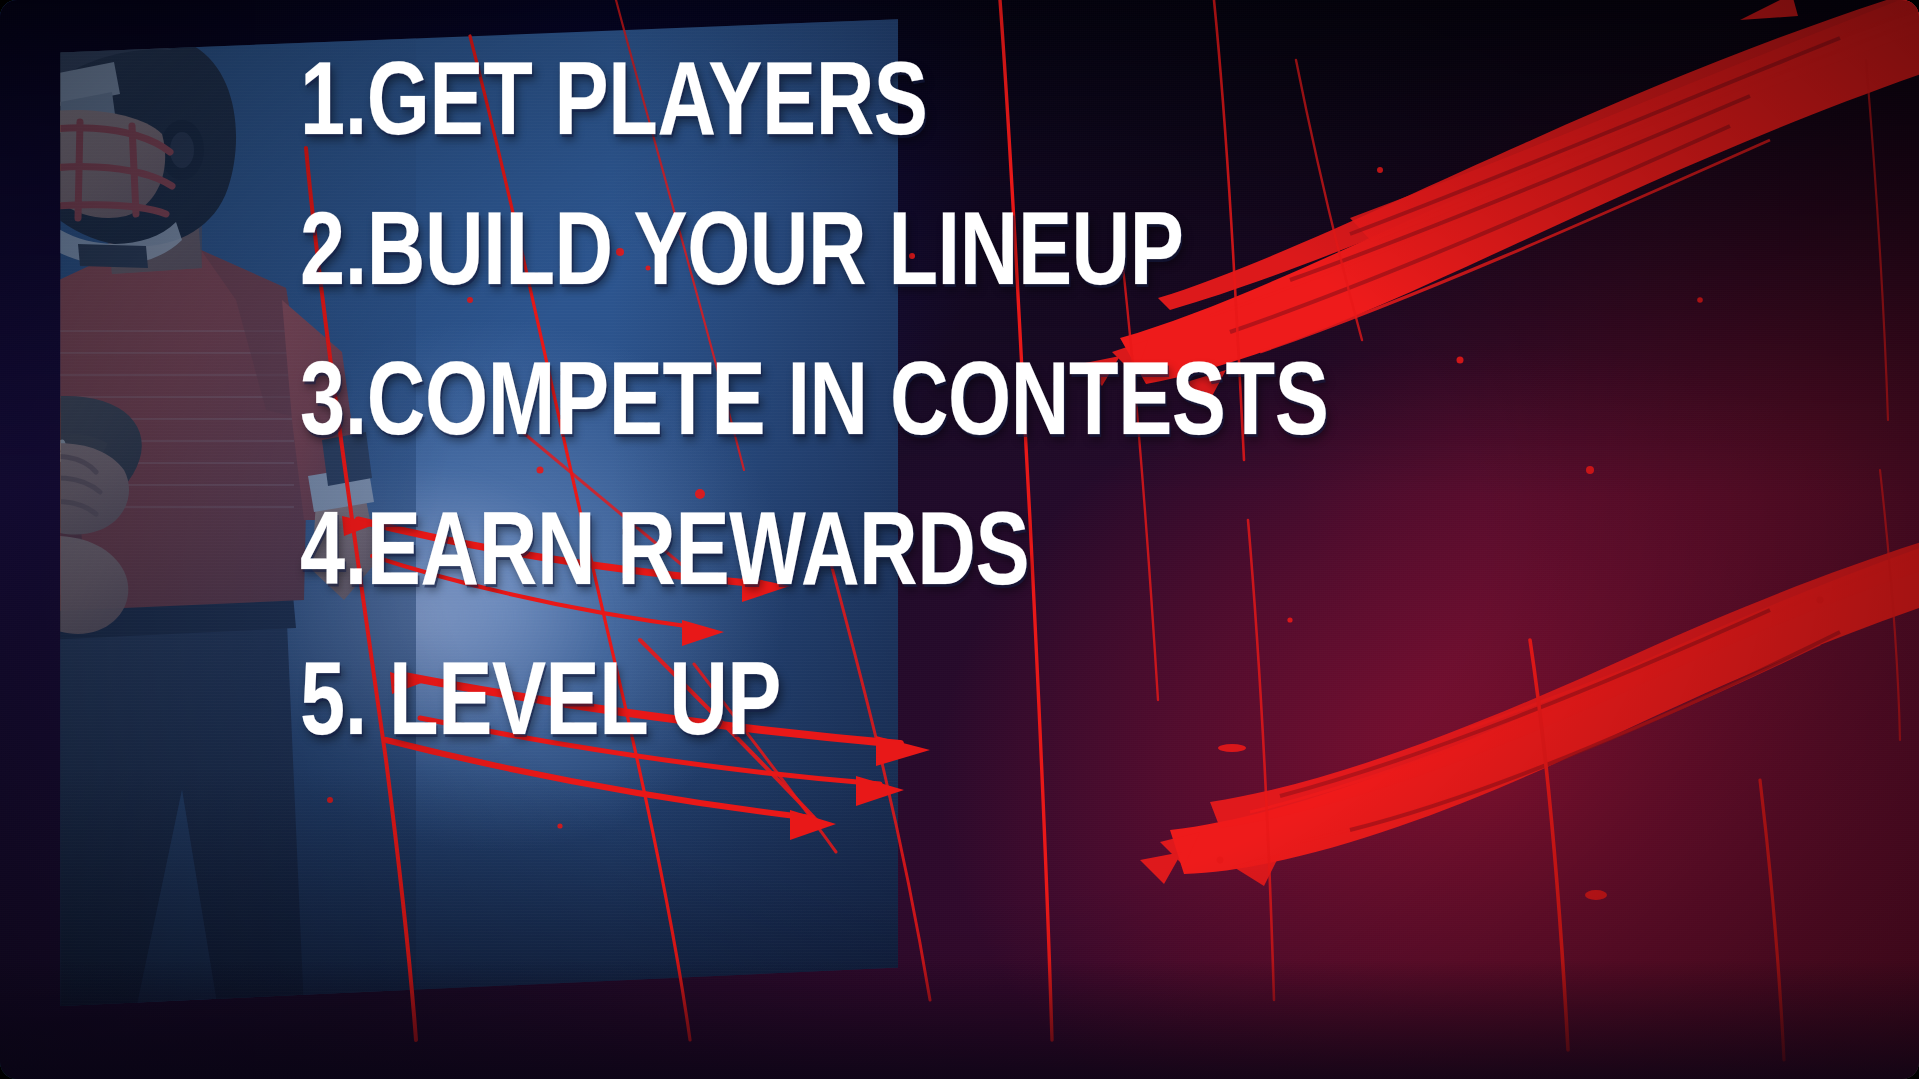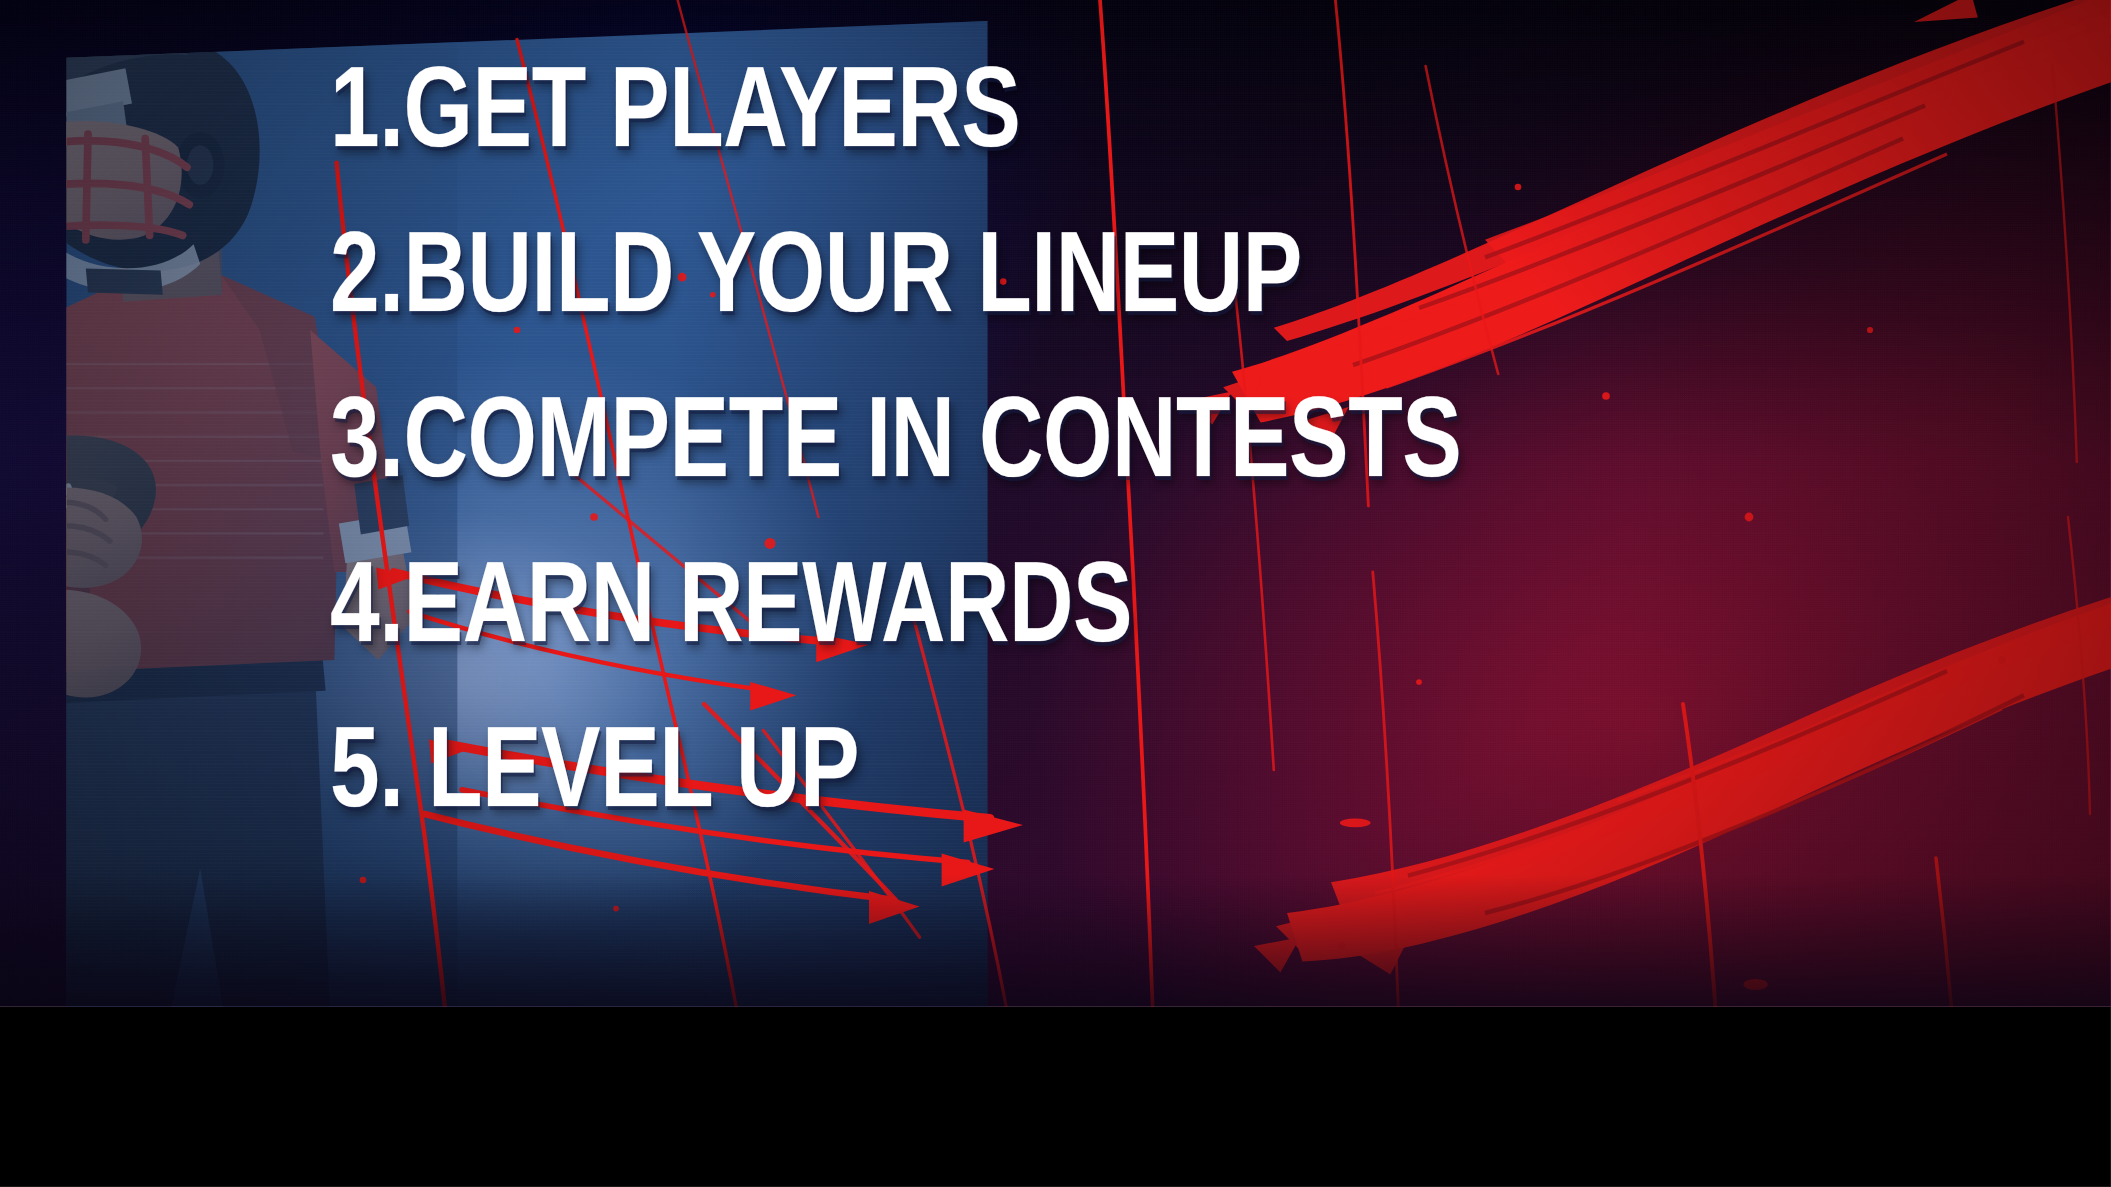--- a/index.html
+++ b/index.html
@@ -1,22 +1,23 @@
 <!DOCTYPE html>
 <html><head>
 <meta charset="utf-8">
 <style>
   html,body{margin:0;padding:0;background:#000;}
   body{font-family:"Liberation Sans",sans-serif;}
 
   #stage{
     position:relative;
-    width:1919px;height:915px;
+    width:1919px;height:1079px;
     overflow:hidden;
-    background:#f0abfc;
+    background:#0f766e;
+    border-radius:17px;
   }
 
   
   .bg-base{
     position:absolute;inset:0;
     background:
       radial-gradient(ellipse 900px 700px at 78% 72%, #7e0f2e 0%, rgba(126,15,46,0) 62%),
       radial-gradient(ellipse 820px 620px at 95% 40%, #5e0c28 0%, rgba(94,12,40,0) 65%),
       radial-gradient(ellipse 700px 900px at 30% 10%, #141a6e 0%, rgba(20,26,110,0) 60%),
       linear-gradient(135deg, #1a1060 0%, #170c3a 22%, #1b0a28 45%, #36082c 68%, #5d0b2d 88%, #6e0c2c 100%);

